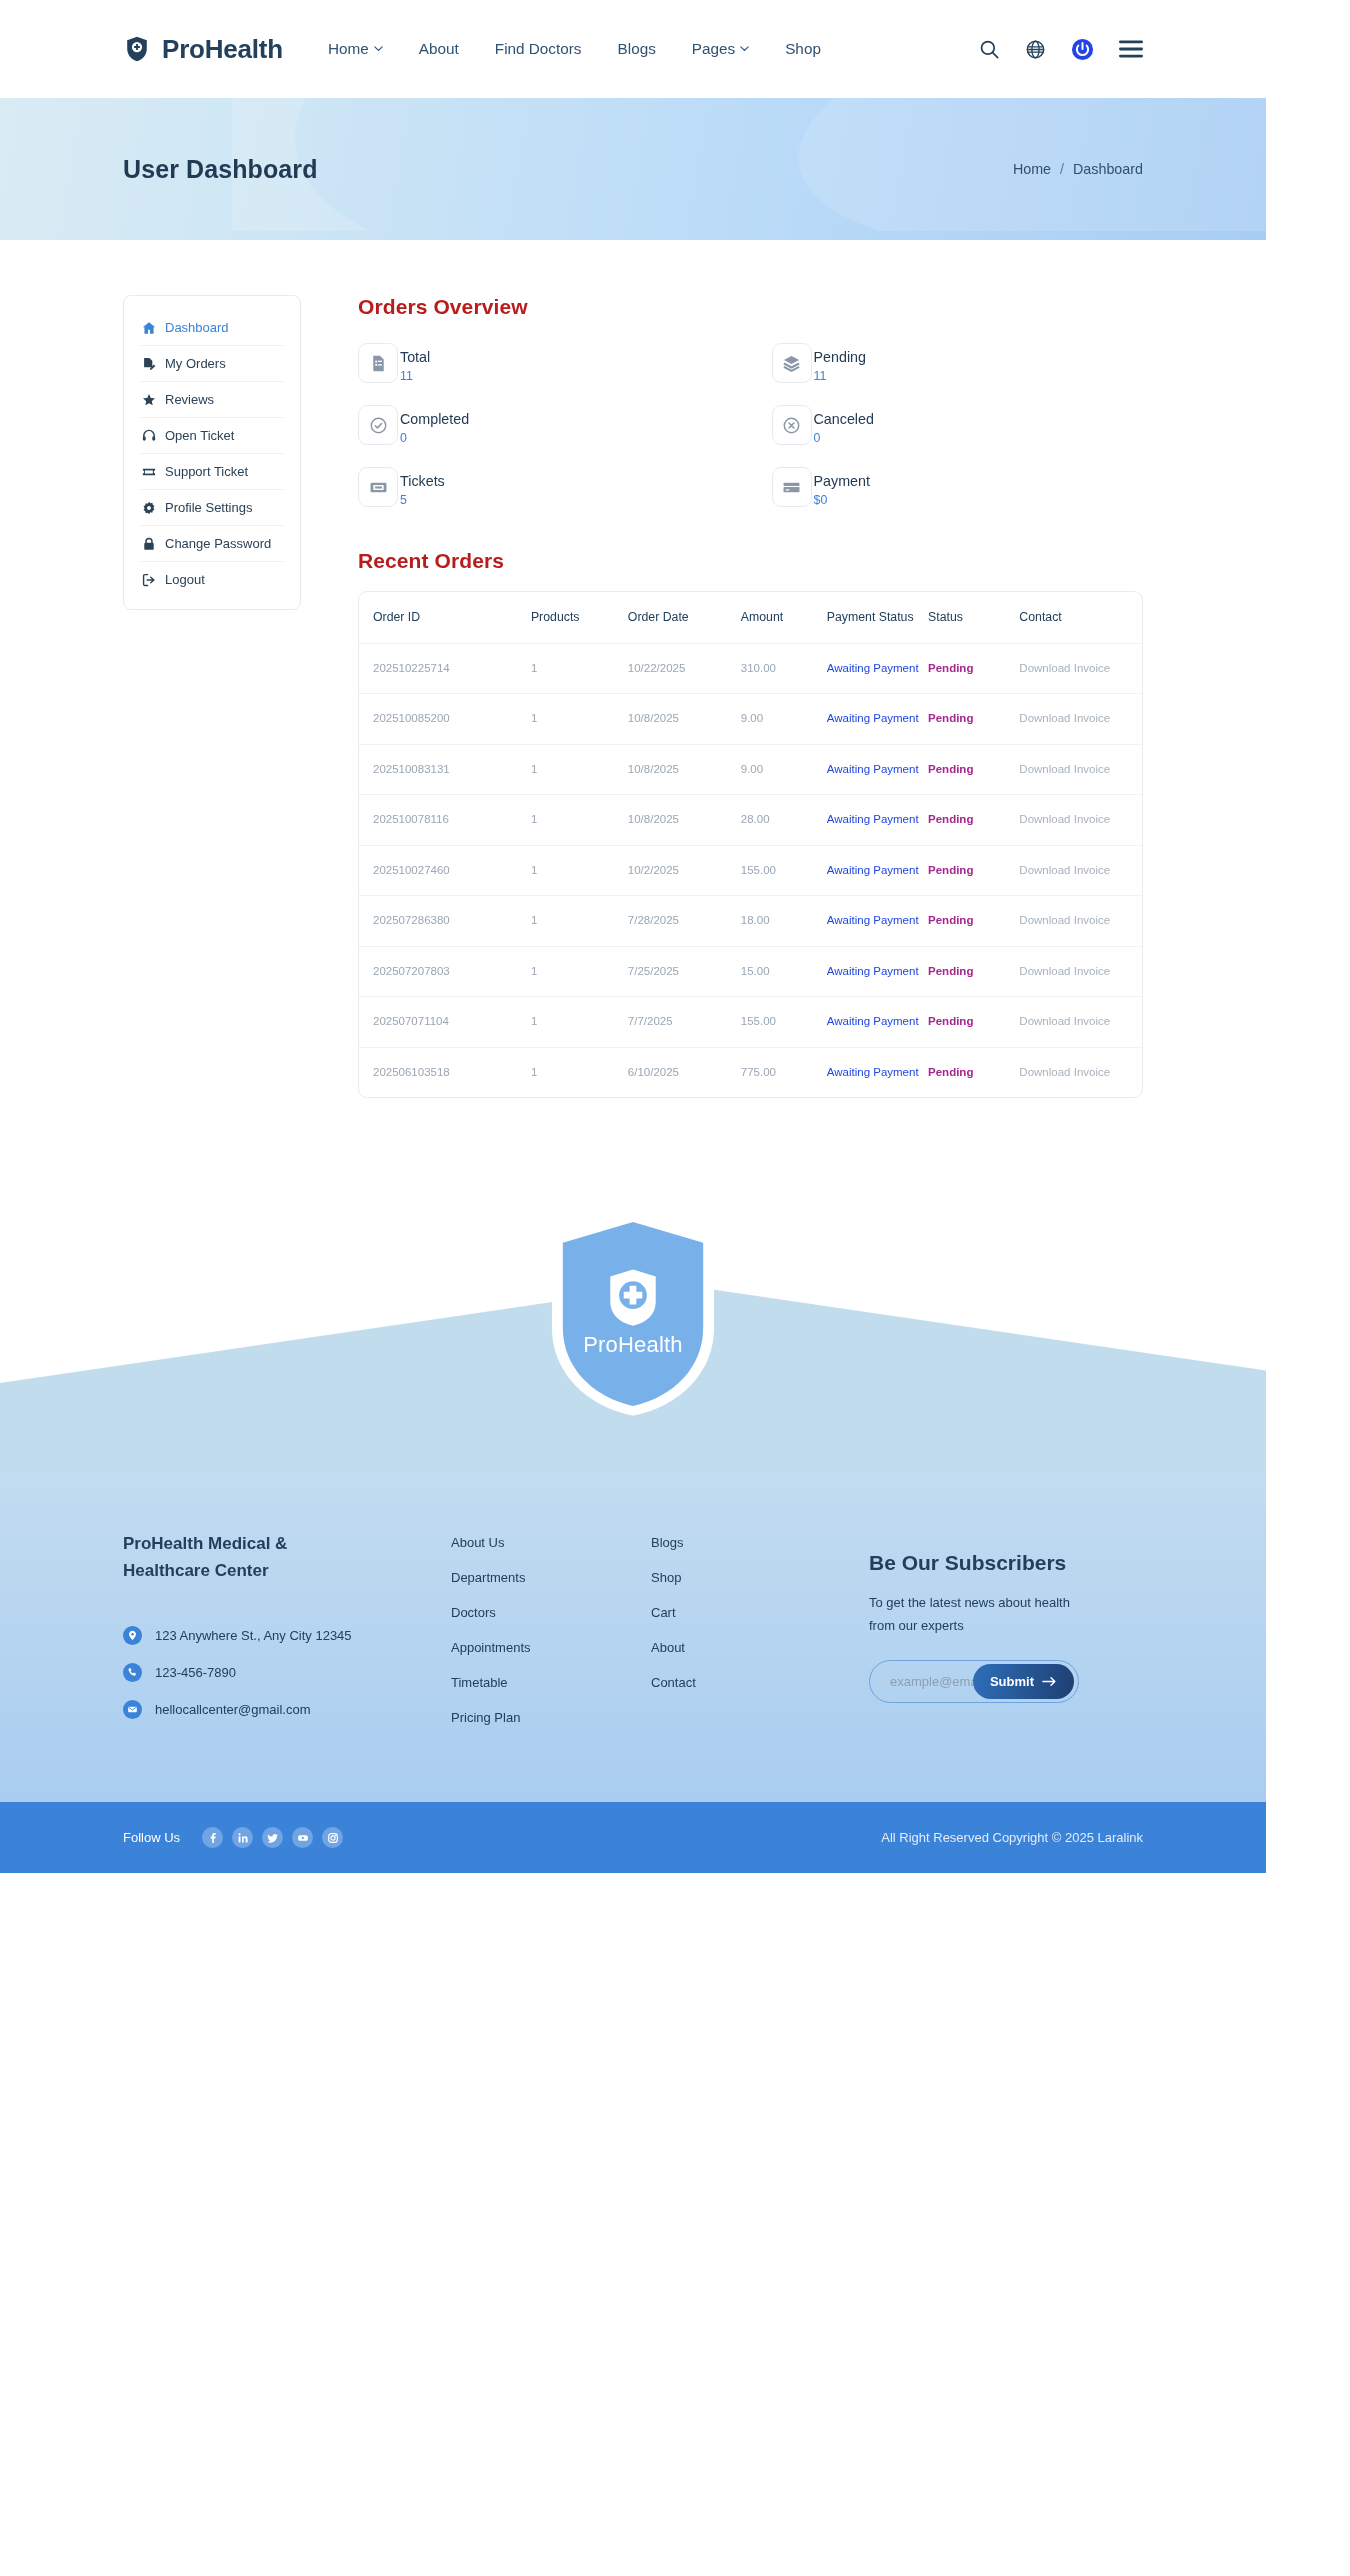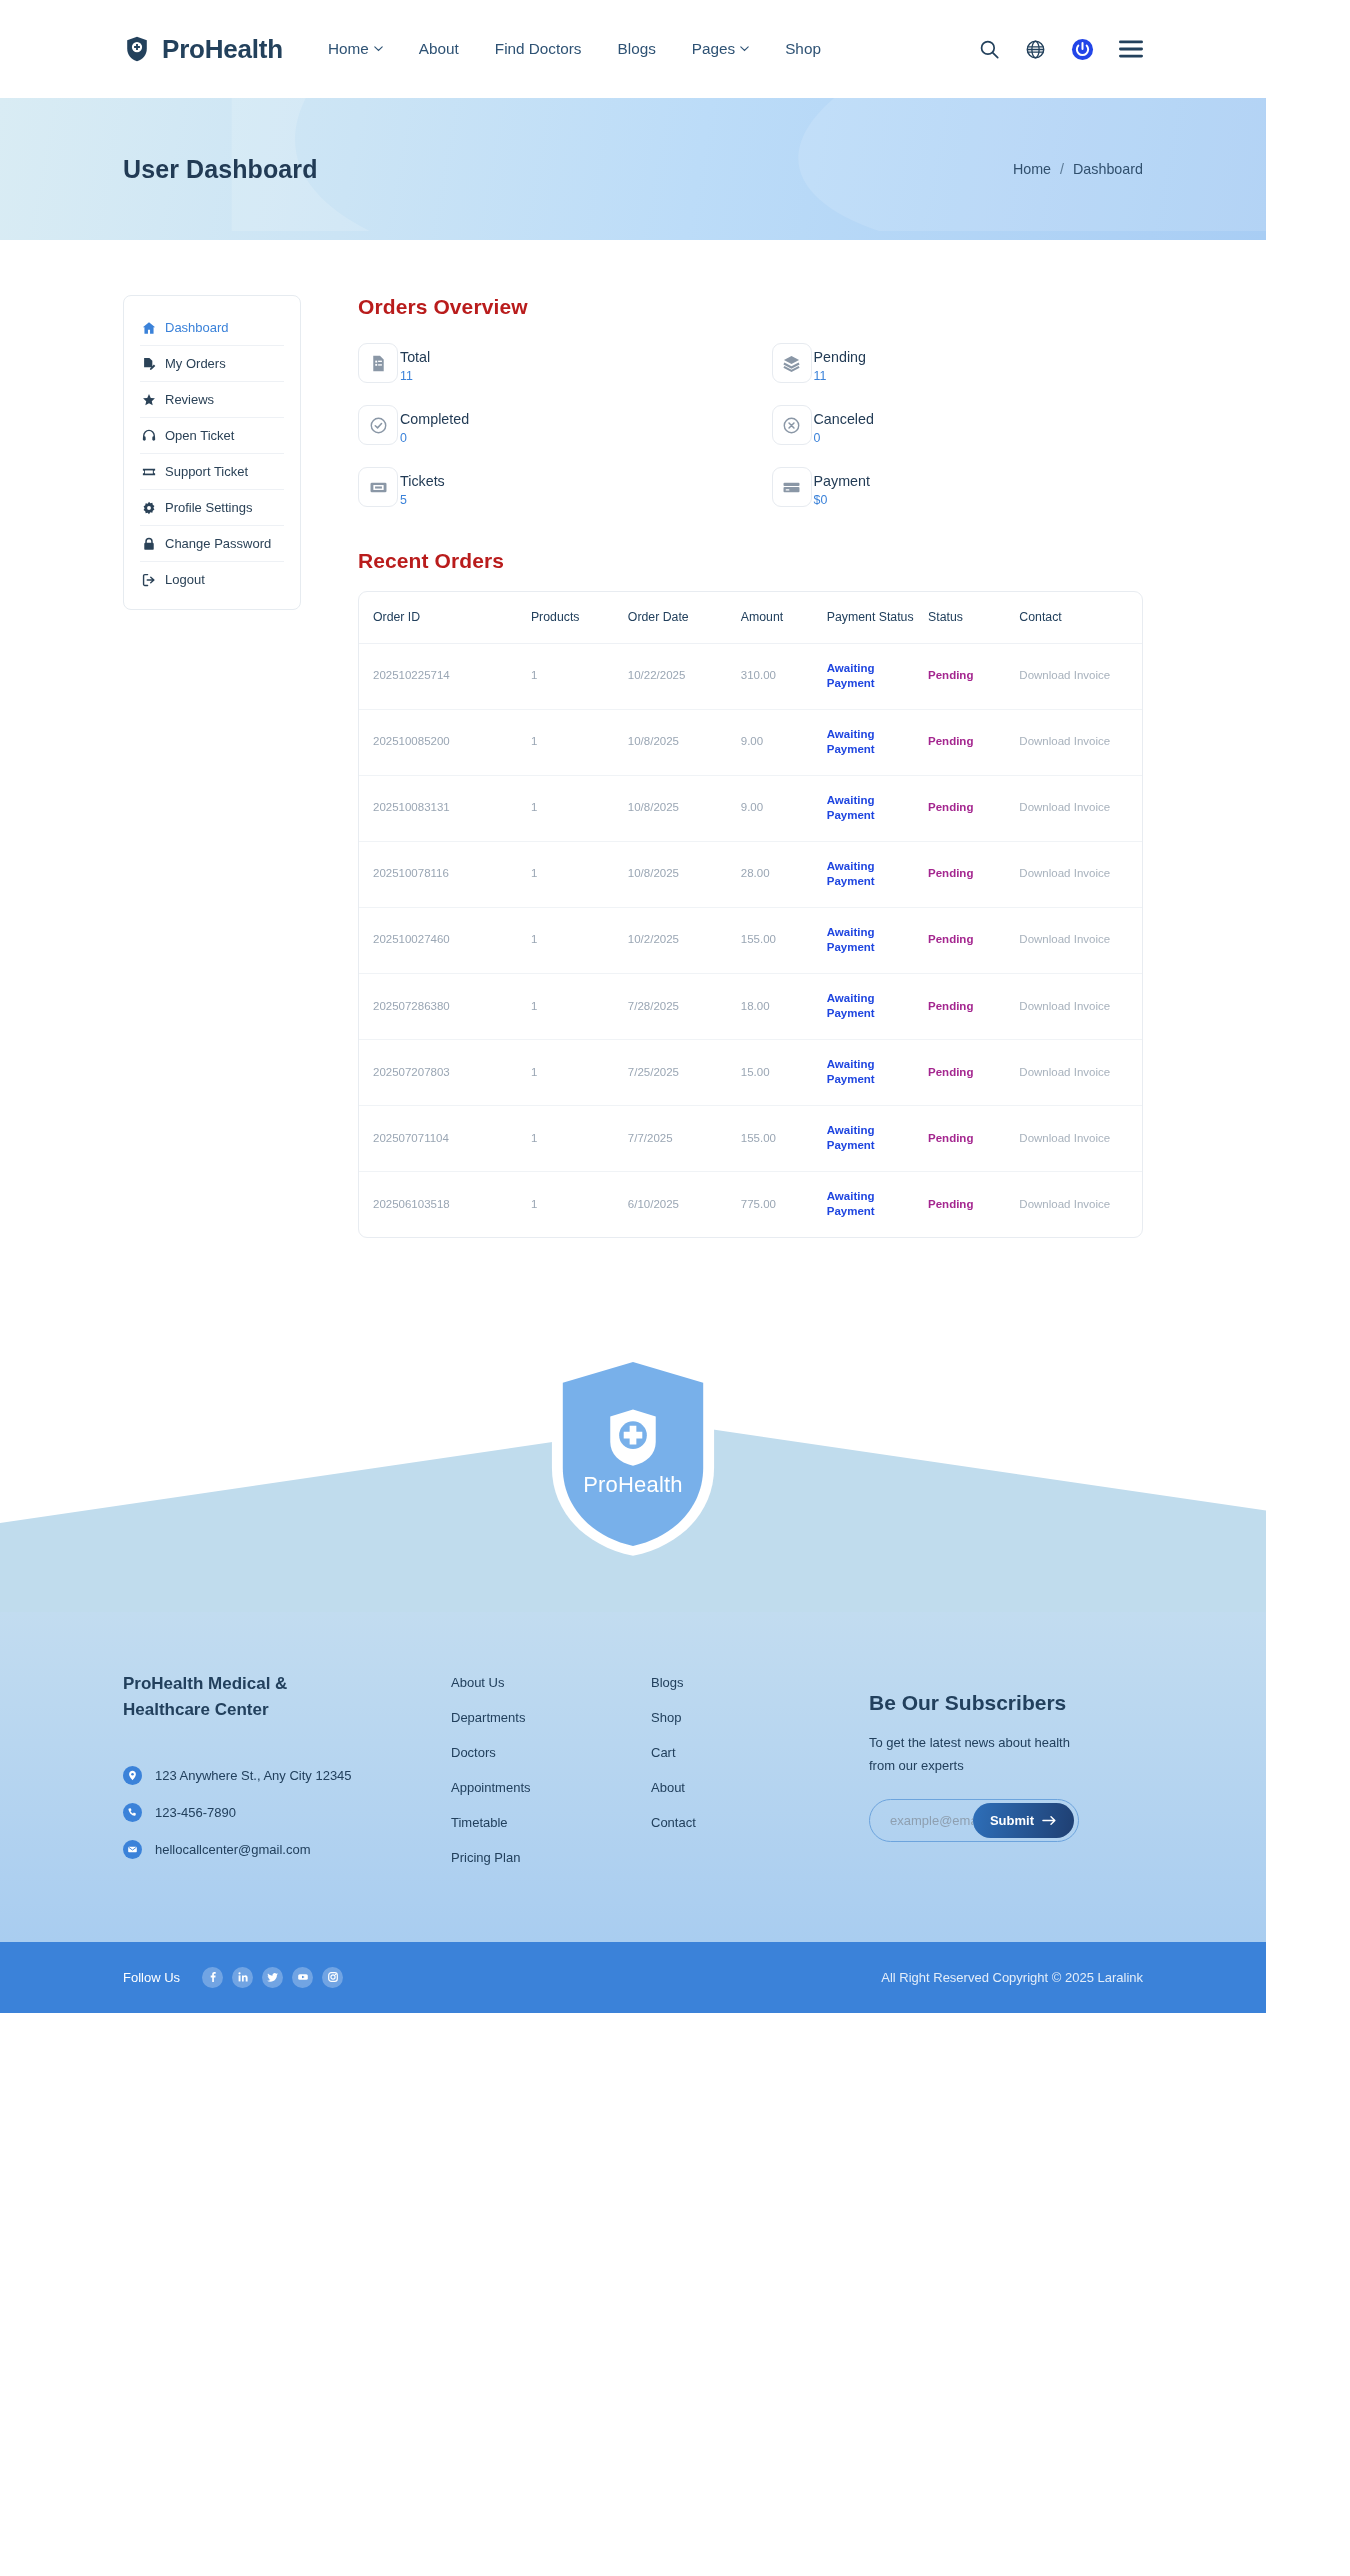--- a/index.html
+++ b/index.html
@@ -153,21 +153,21 @@
   tbody td {
     font-size: 11.5px;
     color: #9aa6b4;
     padding: 17px 6px 17px 0;
     border-bottom: 1px solid #f0f3f6;
     vertical-align: middle;
     line-height: 1.35;
   }
   tbody tr:last-child td { border-bottom: none; }
   tbody td:first-child { padding-left: 14px; }
-  td.pay { color: #1f46e0; font-weight: 700; cursor: pointer; }
+  td.pay { color: #1f46e0; font-weight: 400; cursor: pointer; }
   td.stat-pending { color: #a4268f; font-weight: 600; }
   td.action { color: #a8b2bd; cursor: pointer; }
   col.c-id { width: 87px; }
   col.c-prod { width: 49px; }
   col.c-date { width: 61px; }
   col.c-amt { width: 44px; }
   col.c-pay { width: 57px; }
   col.c-st { width: 51px; }
   col.c-act { width: 69px; }
 

